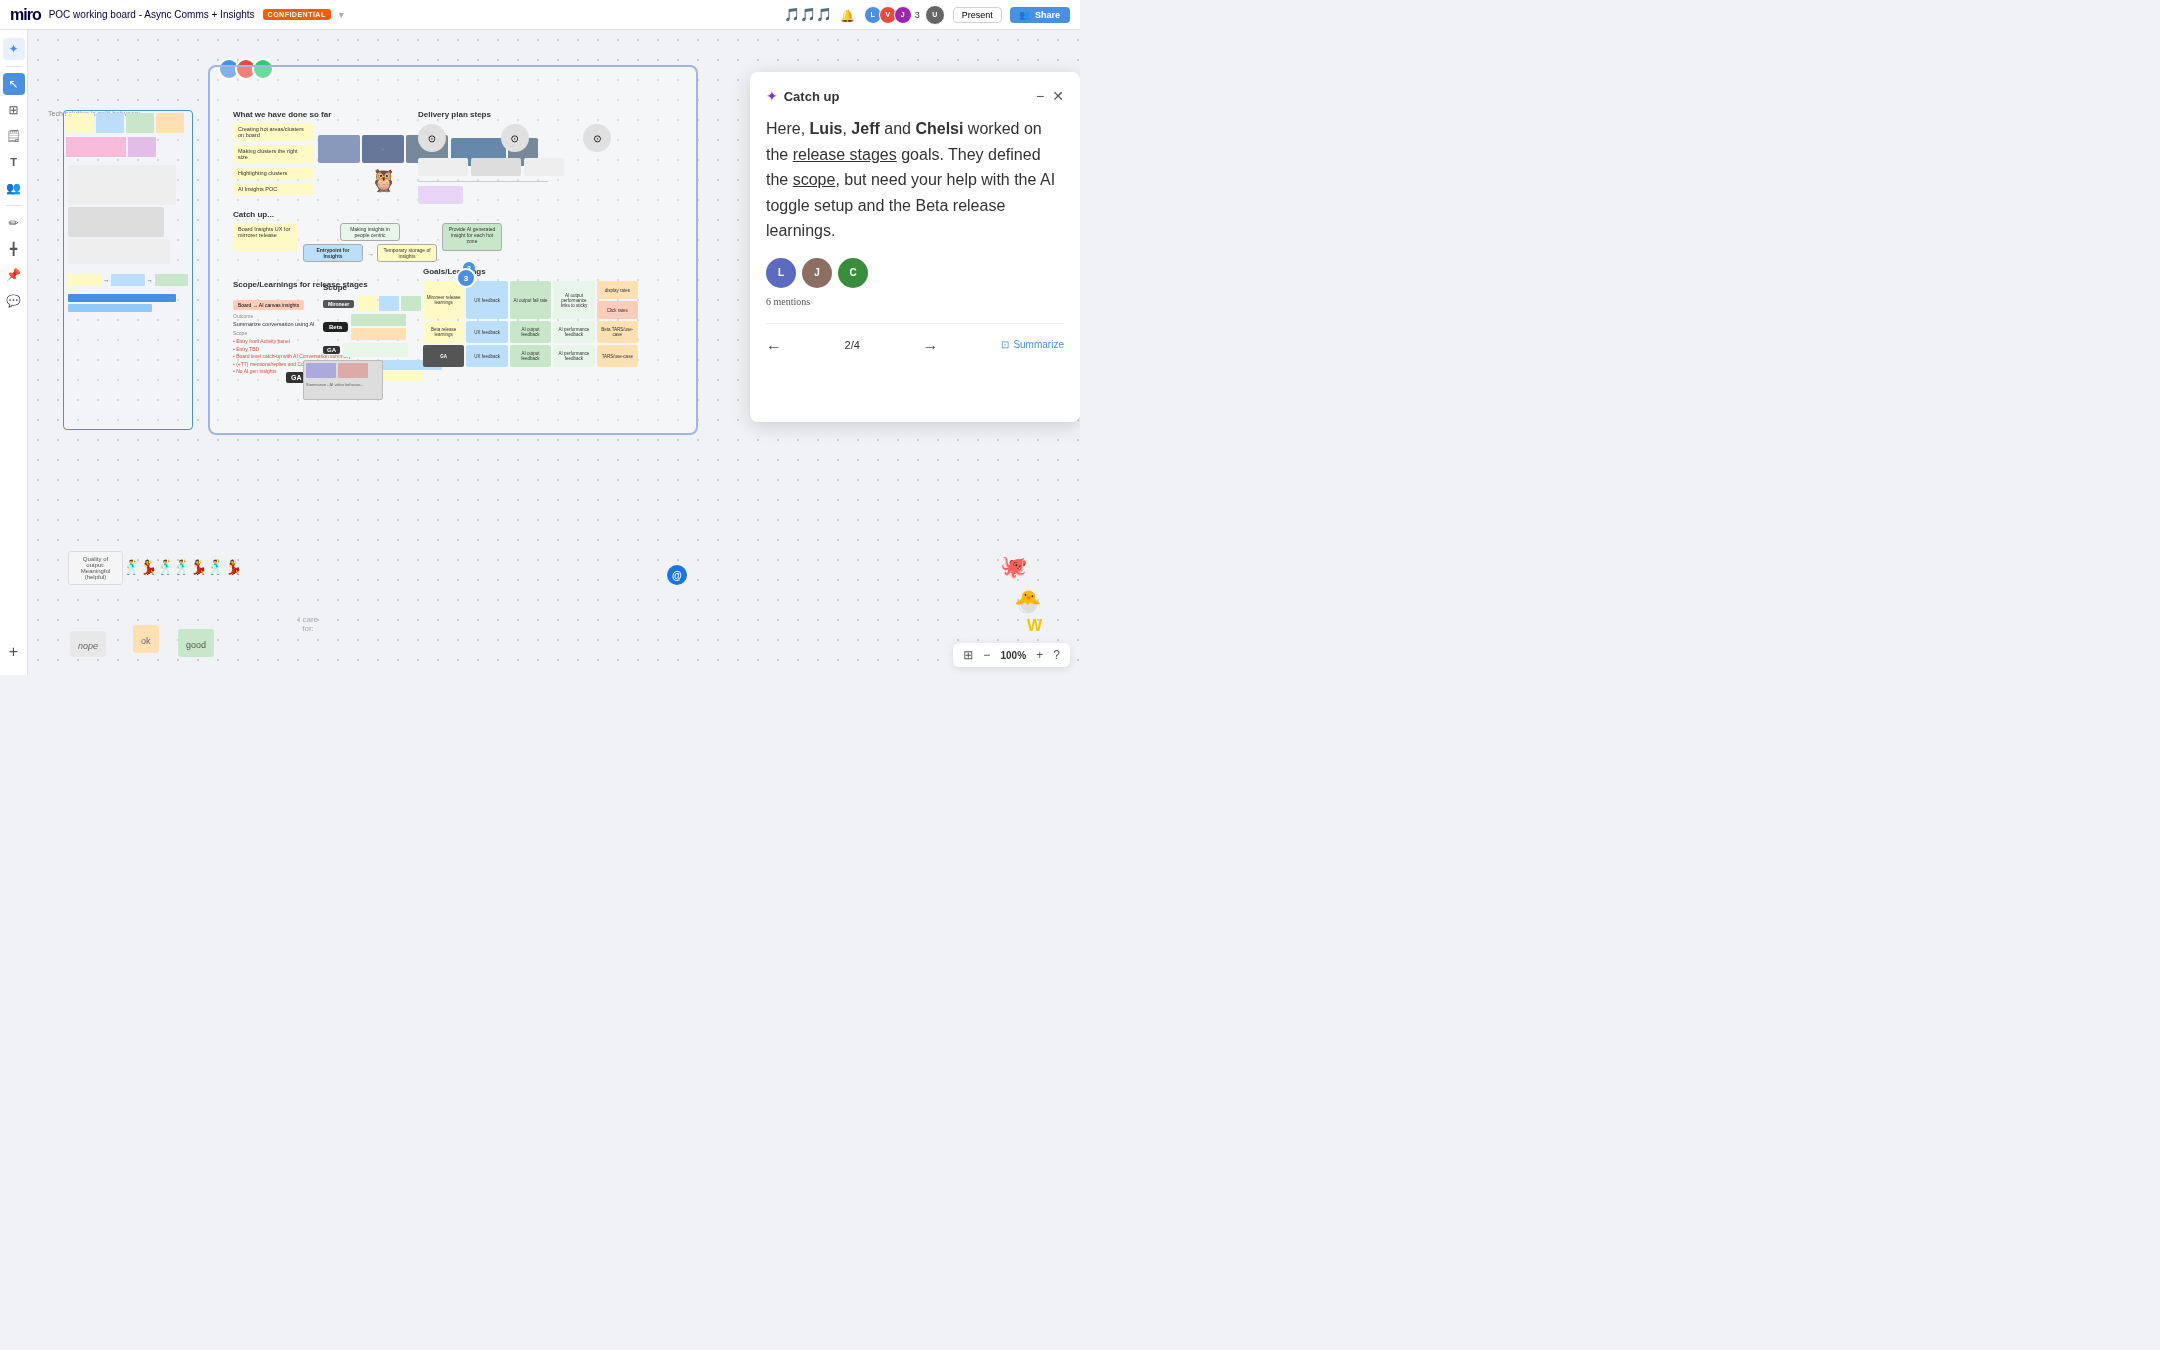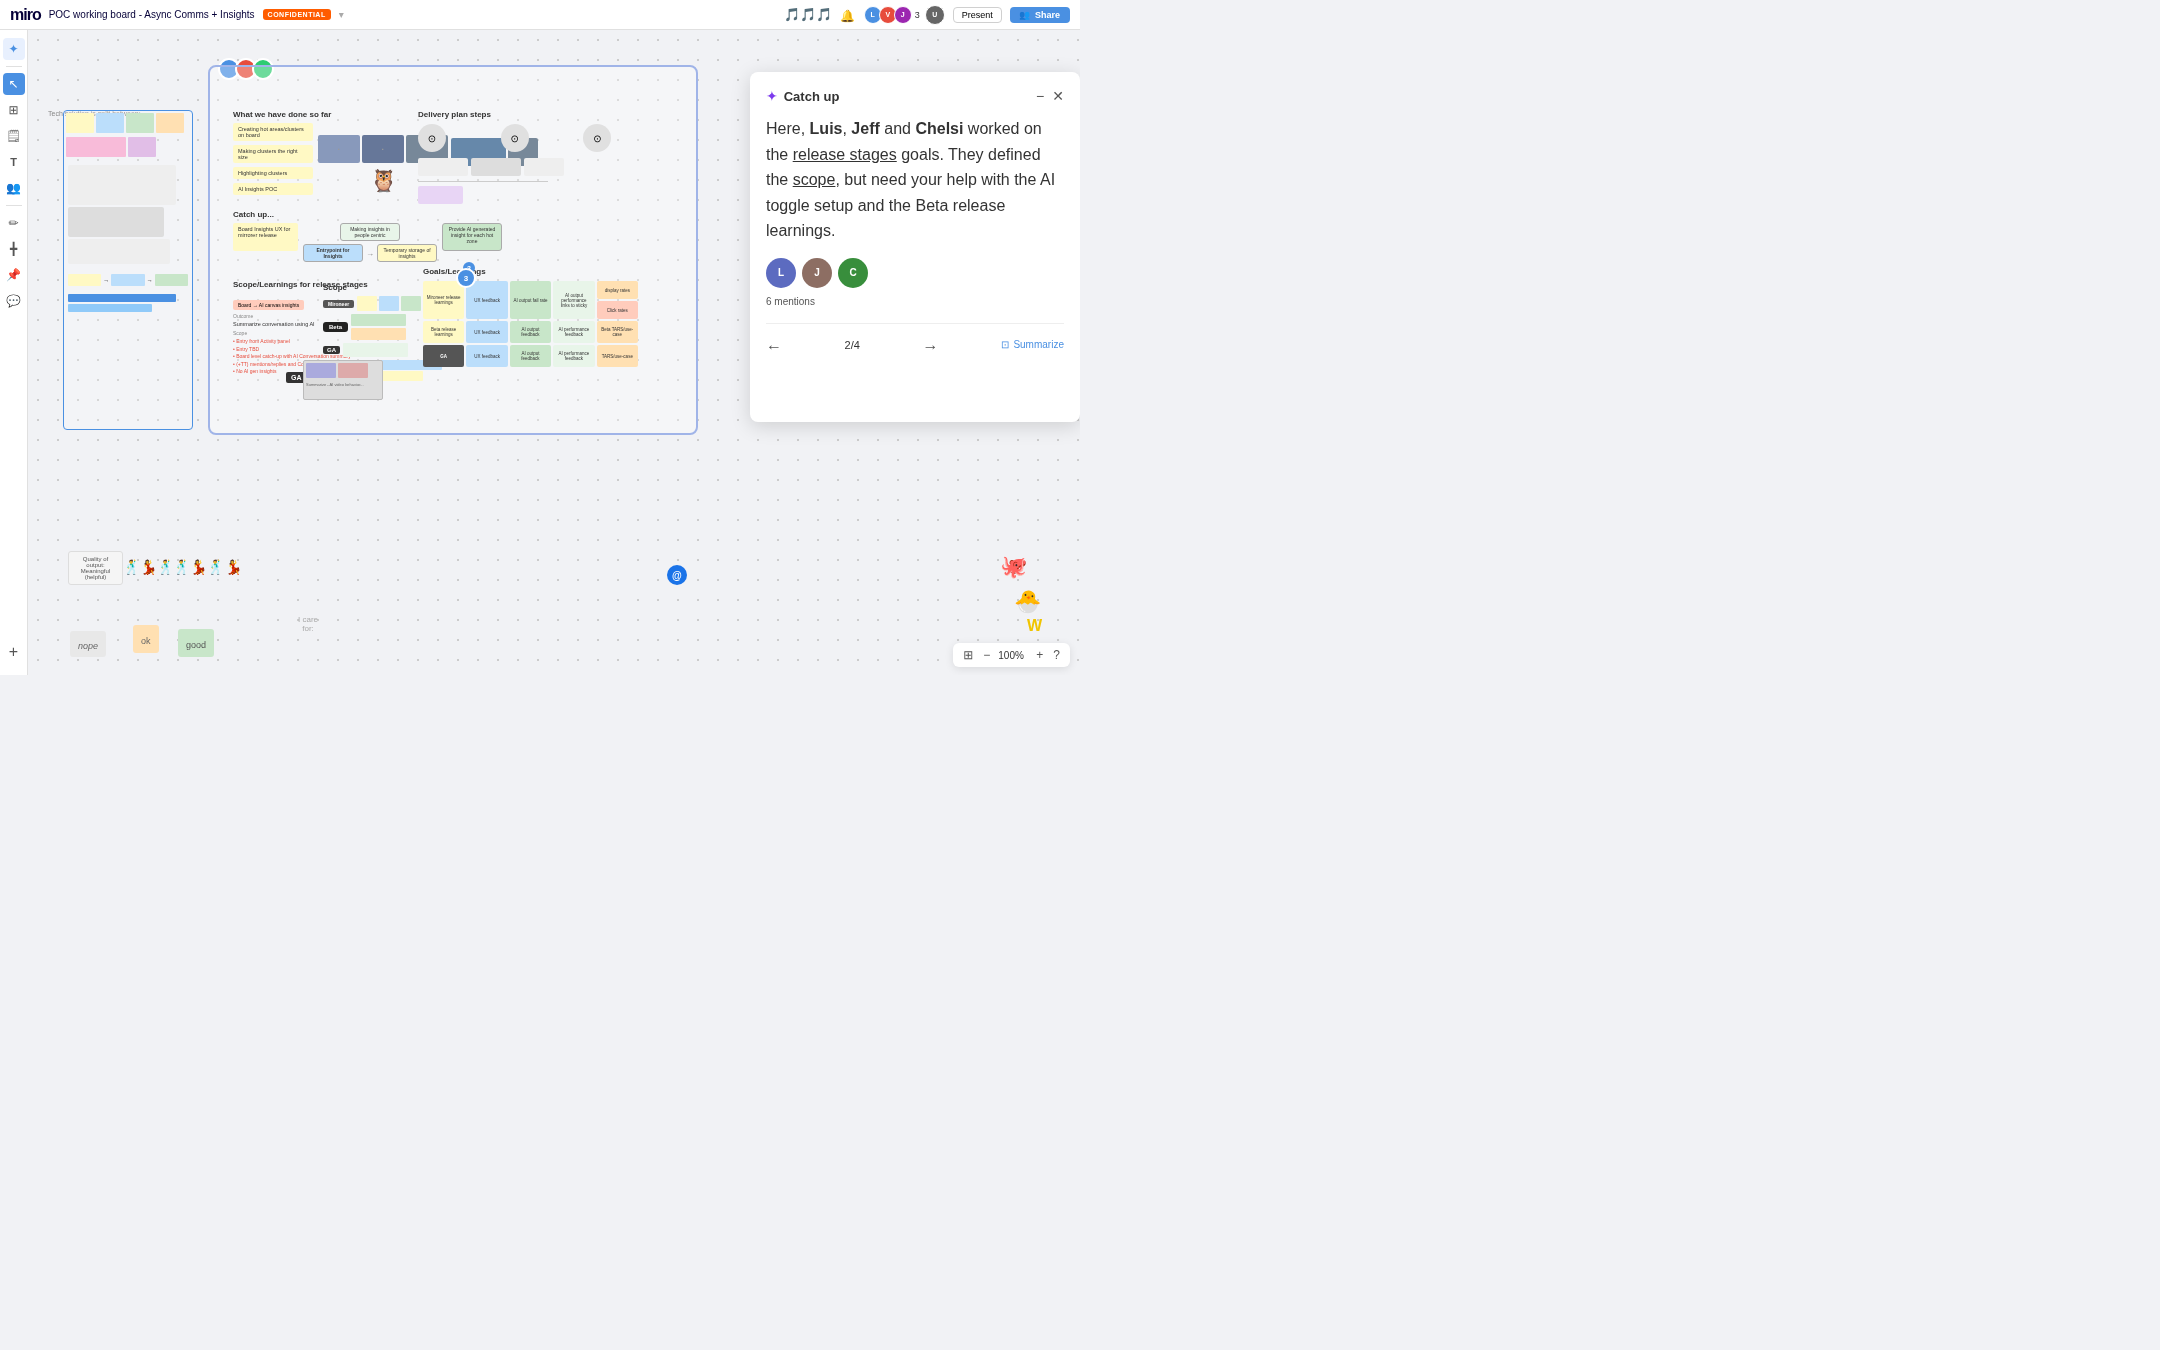--- a/index.html
+++ b/index.html
@@ -328,20 +328,21 @@
       align-items: center;
       justify-content: center;
       font-size: 10px;
       font-weight: 600;
       color: #fff;
     }
     .mentions-text {
       font-size: 10px;
       color: #555;
       margin-top: 8px;
+      font-family: Liberation Serif, serif;
     }
     .catchup-footer {
       display: flex;
       align-items: center;
       justify-content: space-between;
       margin-top: 16px;
       padding-top: 12px;
       border-top: 1px solid #eee;
     }
     .nav-arrow {
@@ -378,23 +379,23 @@
     }
     .toolbar-icon {
       font-size: 12px;
       color: #555;
       cursor: pointer;
       padding: 2px;
     }
     .zoom-text {
       font-size: 10px;
       color: #333;
-      font-weight: 400;
+      font-weight: 700;
       min-width: 30px;
-      text-align: left;
+      text-align: center;
     }
 
     
     .tech-solution-text {
       position: absolute;
       top: 80px;
       left: 20px;
       font-size: 7px;
       color: #888;
       transform: rotate(0deg);

